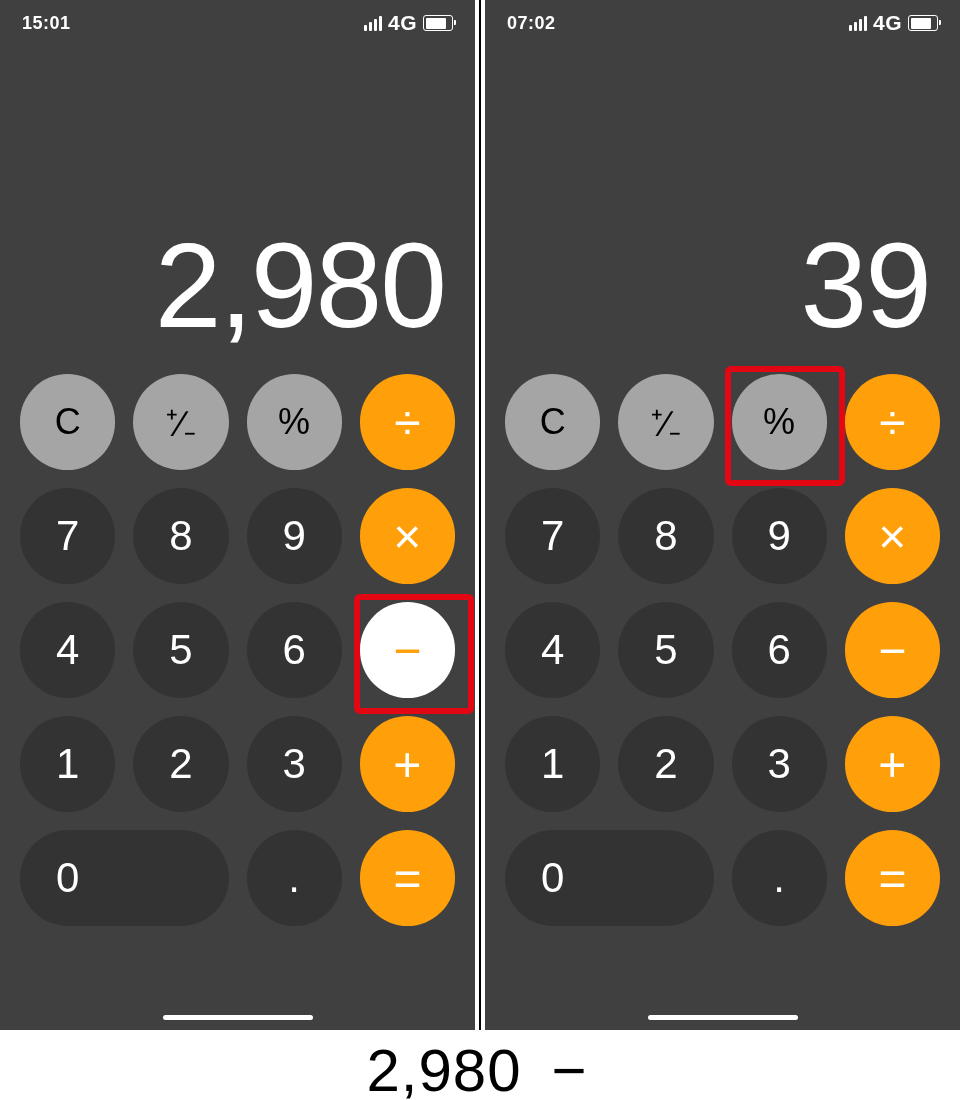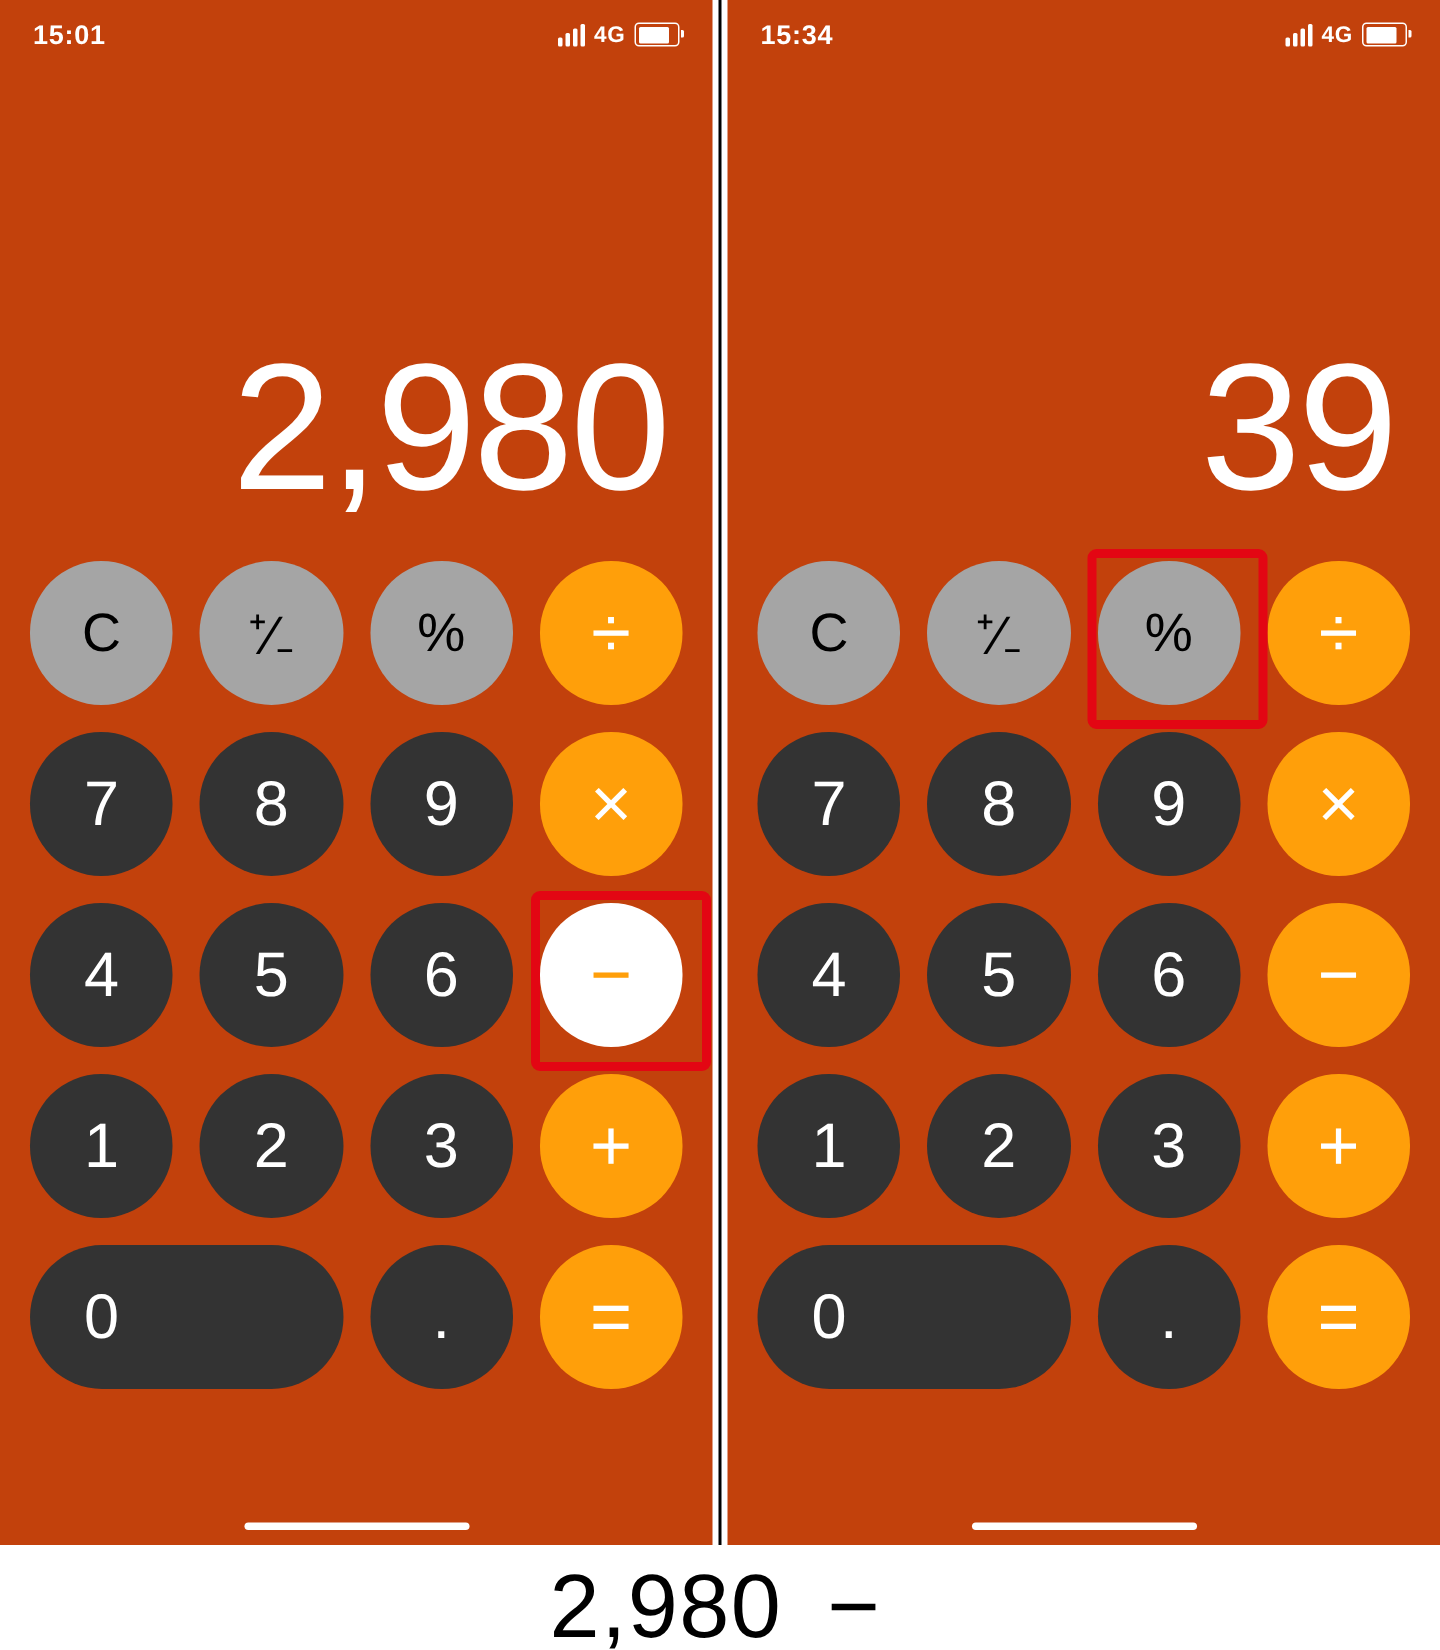--- a/index.html
+++ b/index.html
@@ -1,27 +1,27 @@
 <!DOCTYPE html>
 <html><head>
 <meta charset="utf-8">
 <style>
 html,body{margin:0;padding:0;background:#fff;font-family:-apple-system,Helvetica,Arial,sans-serif}
 .stage{width:960px;height:1100px;position:relative}
 .pair{display:flex;gap:4px;padding:0;justify-content:center}
-.phone{width:476px;height:1030px;background:#c2410c;position:relative;color:#fff;overflow:hidden}
+.phone{width:476px;height:1030px;background:#404040;position:relative;color:#fff;overflow:hidden}
 .divider{width:2px;background:#000}
 
 
 .status{position:absolute;top:0;left:0;right:0;height:46px;display:flex;align-items:center;justify-content:space-between;padding:0 22px;font-size:18px;font-weight:600;letter-spacing:0.5px}
 .status-right{display:flex;align-items:center;gap:6px}
 .sig{display:flex;align-items:flex-end;gap:2px}
 .sig span{width:3px;background:#fff;border-radius:1px}
 .sig span:nth-child(1){height:6px}.sig span:nth-child(2){height:9px}.sig span:nth-child(3){height:12px}.sig span:nth-child(4){height:15px}
-.net{font-size:15px;font-weight:600}
+.net{font-size:21px;font-weight:600}
 .batt{width:28px;height:14px;border:1.5px solid #fff;border-radius:3px;position:relative}
 .batt::after{content:"";position:absolute;right:-4px;top:4px;width:2px;height:5px;background:#fff;border-radius:0 1px 1px 0}
 .batt-fill{position:absolute;left:1.5px;top:1.5px;bottom:1.5px;width:72%;background:#fff;border-radius:1px}
 
 
 .display{position:absolute;left:0;right:30px;top:195px;height:150px;display:flex;align-items:flex-end;justify-content:flex-end;font-size:120px;font-weight:200;letter-spacing:-2px;line-height:1}
 
 
 .keypad{position:absolute;left:20px;right:20px;top:374px}
 .row{display:flex;gap:18px;margin-bottom:18px}
@@ -100,21 +100,21 @@
       </div>
 
       <div class="hl" style="left:354px;top:594px;width:108px;height:108px"></div>
       <div class="home"></div>
     </div>
 
     <div class="divider"></div>
 
     <div class="phone">
       <div class="status">
-        <span>15:34</span>
+        <span>07:02</span>
         <div class="status-right">
           <div class="sig">
               <span></span>
               <span></span>
               <span></span>
               <span></span>
             </div>
           <span class="net">4G</span>
           <div class="batt">
               <div class="batt-fill"></div>

